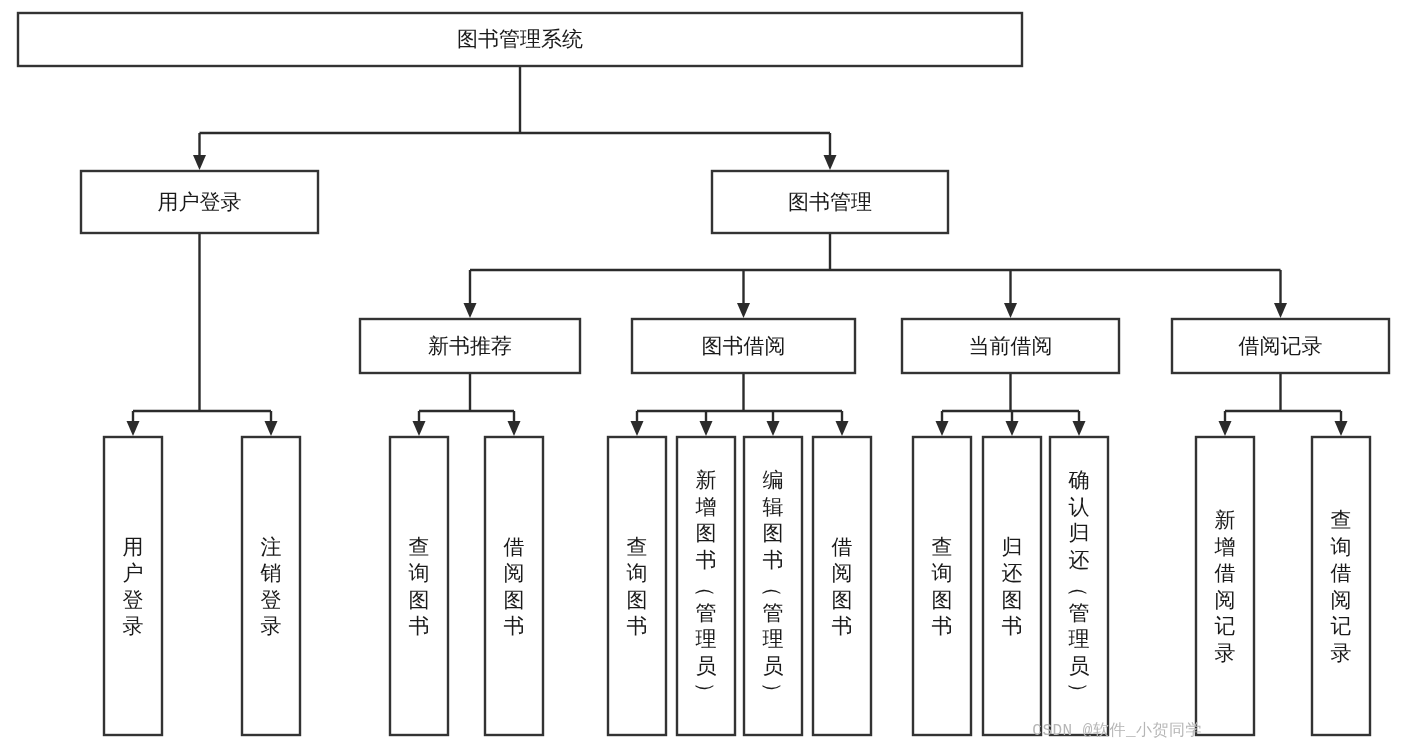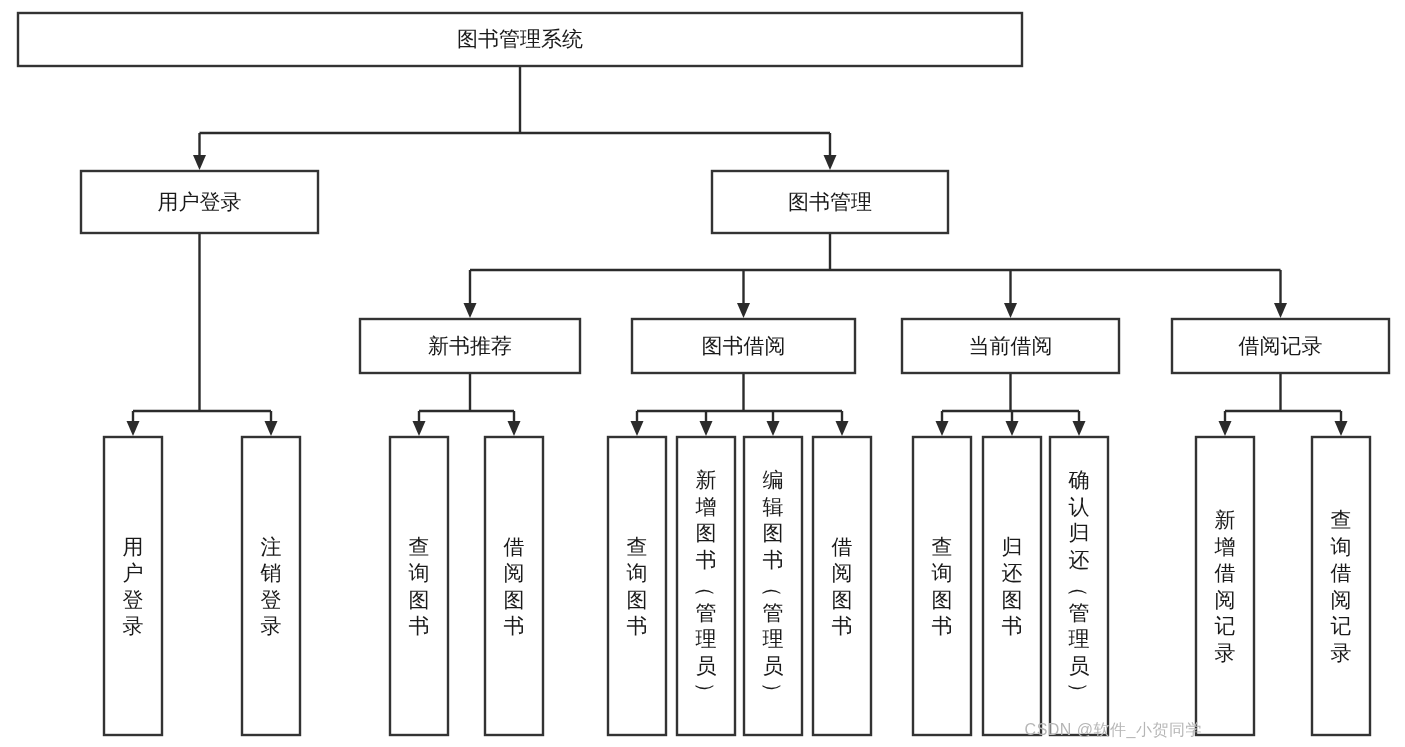--- a/index.html
+++ b/index.html
@@ -54,21 +54,21 @@
   .node-label-v {
     fill: #1a1a1a;
     font-family: "Liberation Sans", "DejaVu Sans", sans-serif;
     font-size: 21px;
     text-anchor: middle;
   }
   .watermark-text {
     position: absolute;
     right: 8px;
     bottom: 6px;
-    font-family: Liberation Sans, sans-serif;
+    font-family: Liberation Mono, monospace;
     font-size: 16px;
     color: #b6b6b6;
     letter-spacing: 0.5px;
     white-space: nowrap;
     user-select: none;
   }
 </style>
 </head>
 <body>
 

